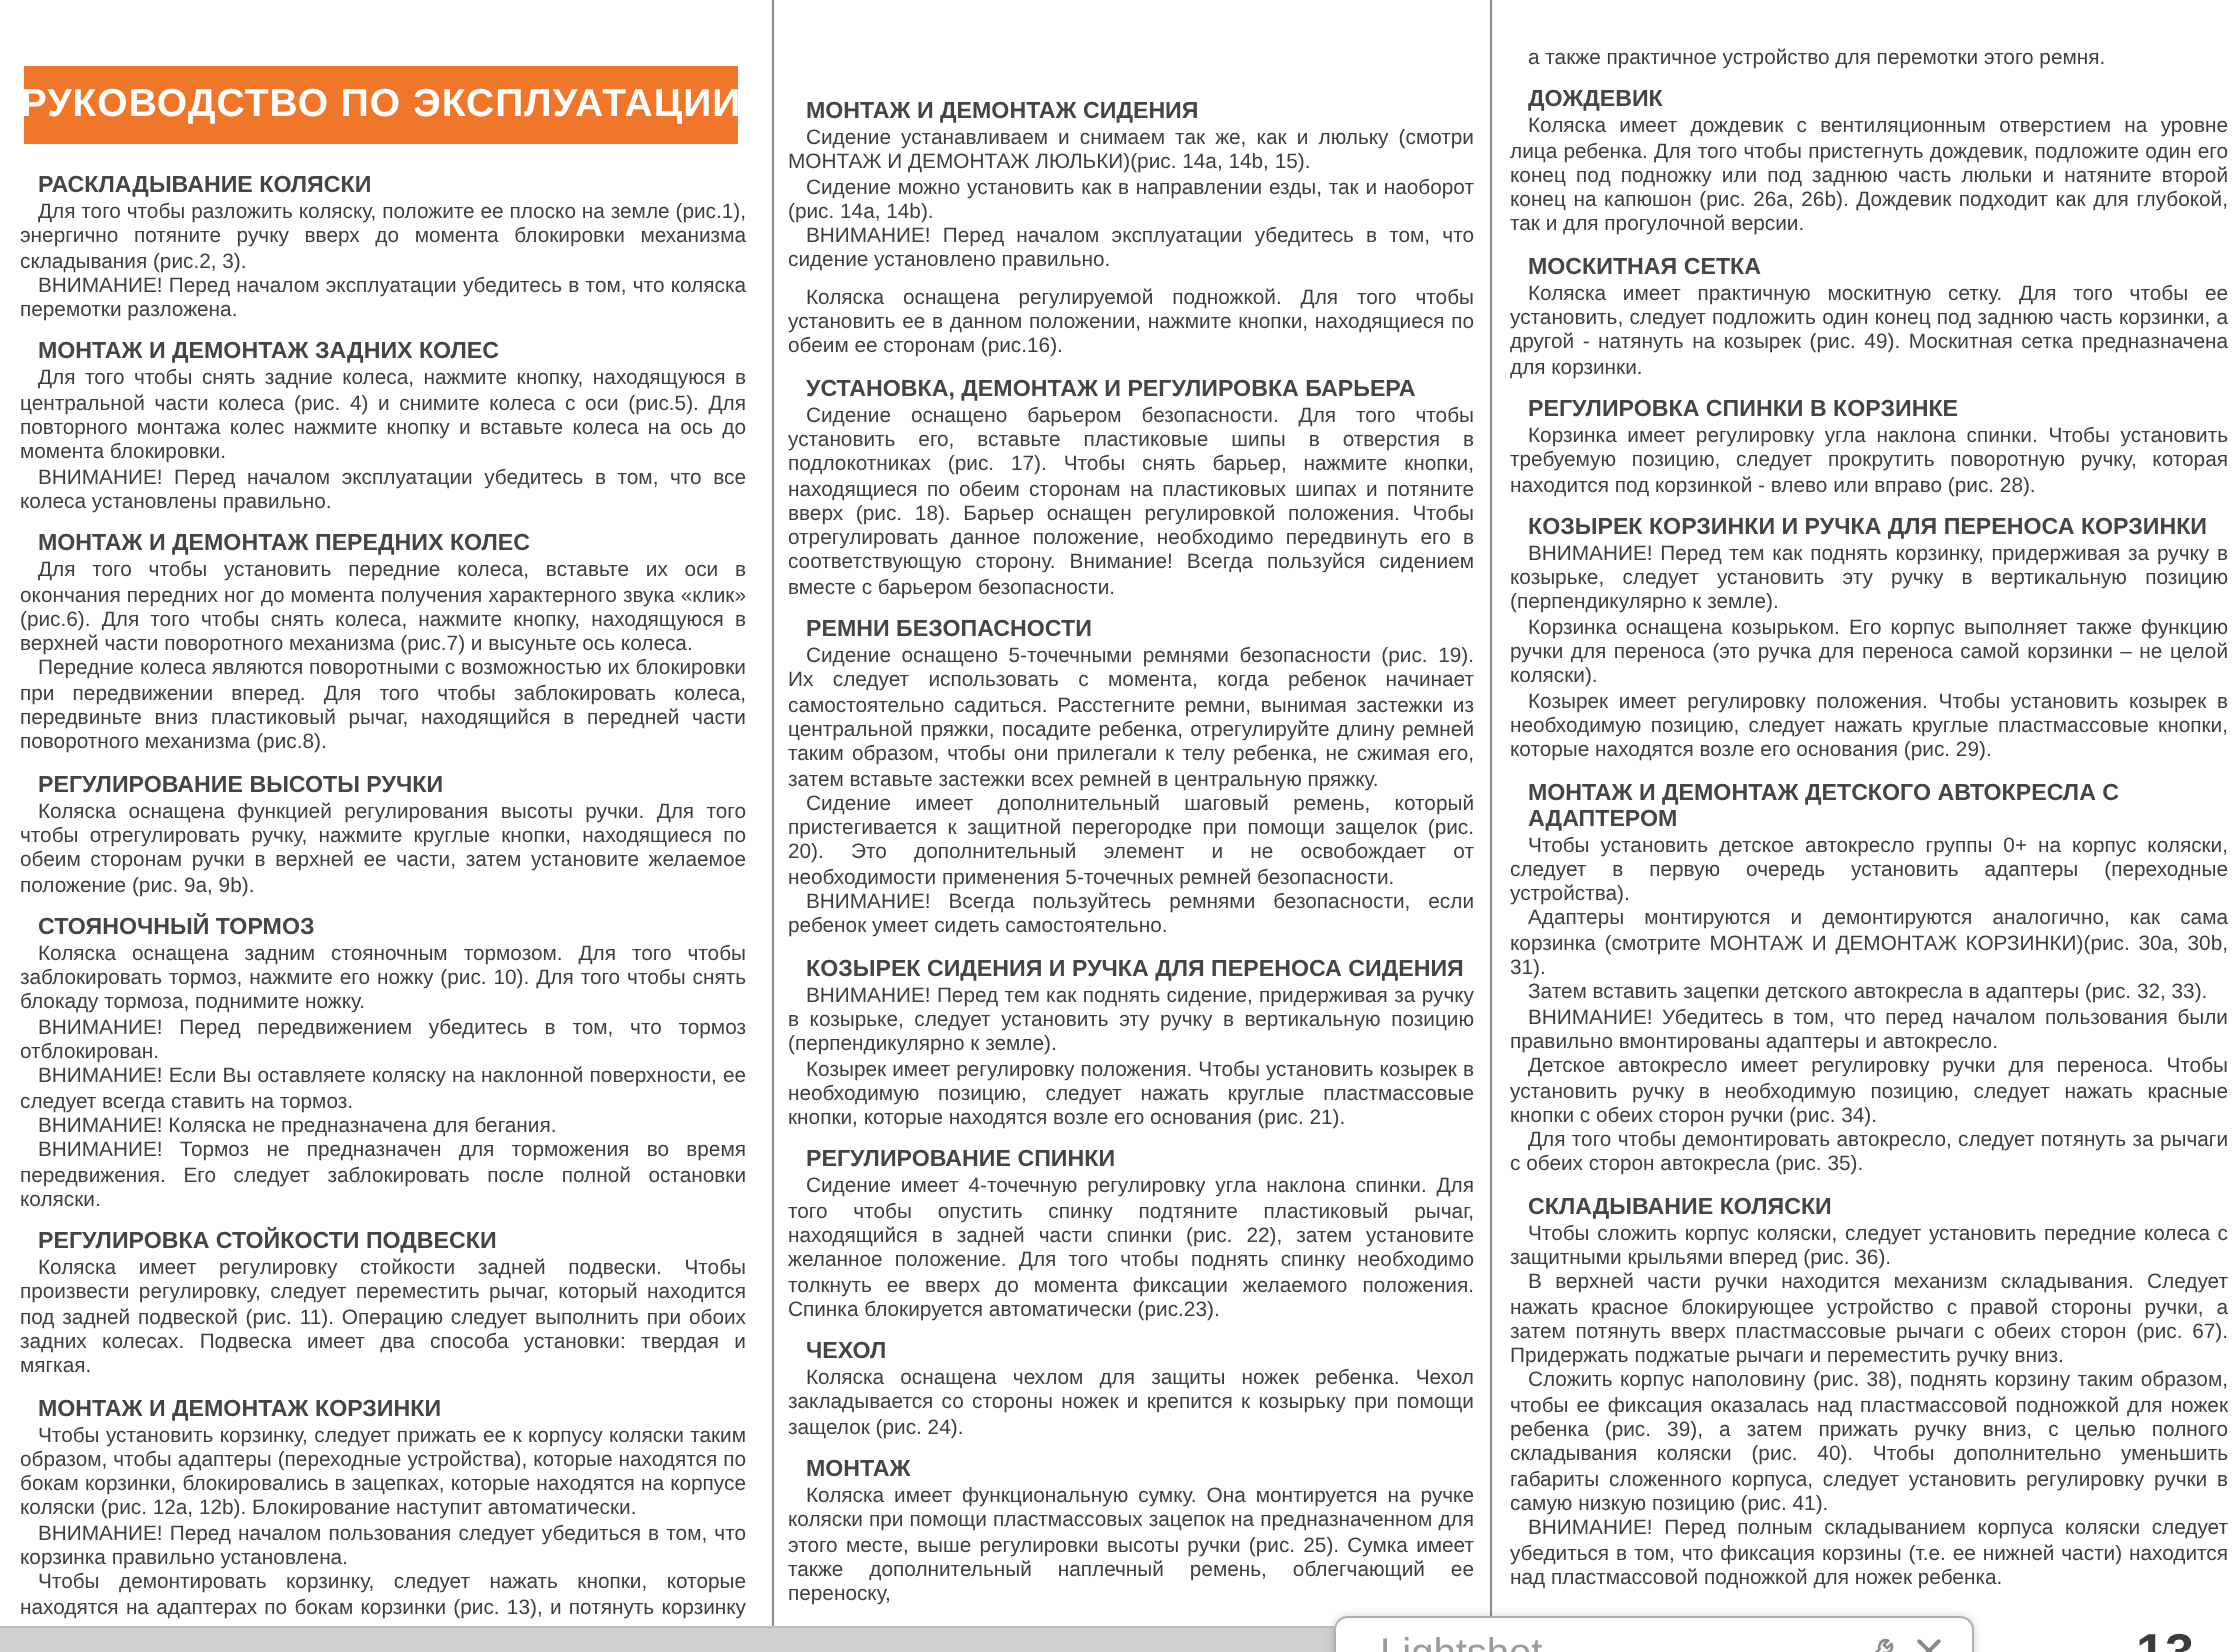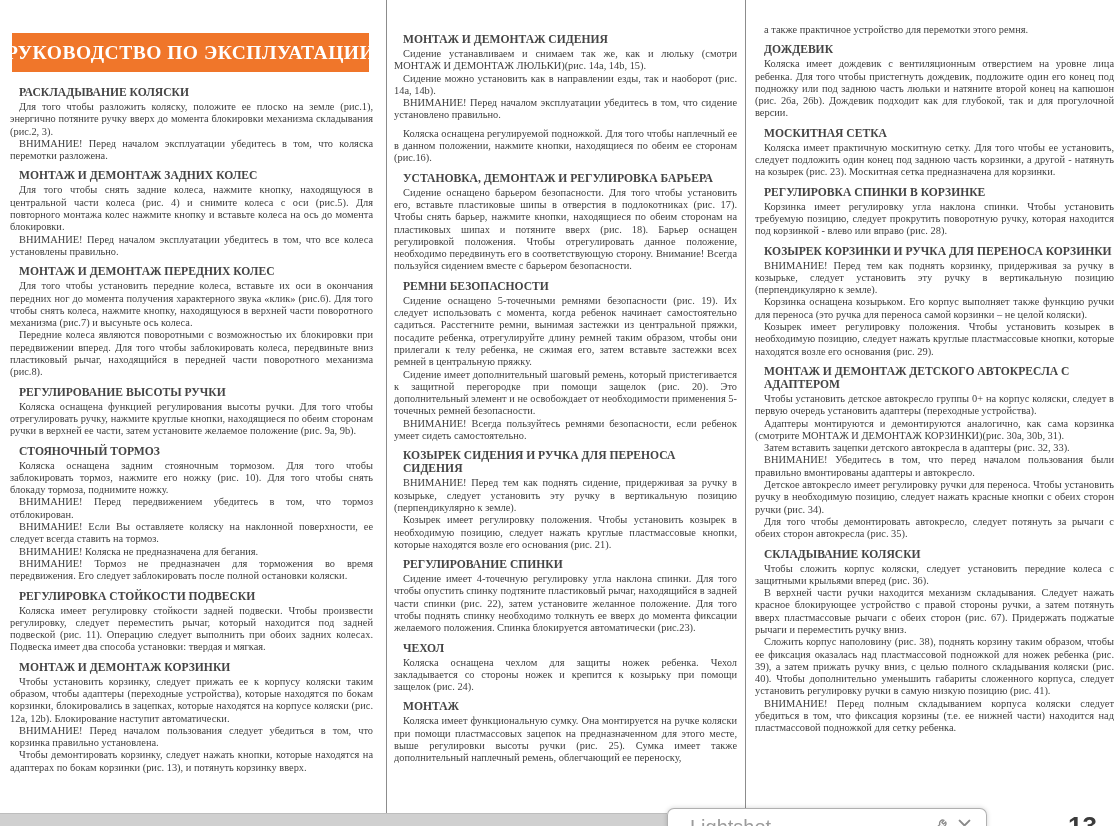--- a/index.html
+++ b/index.html
@@ -1,22 +1,22 @@
 <!DOCTYPE html>
 <html><head>
 <meta charset="utf-8">
 <style>
   html,body{margin:0;padding:0;}
   body{font-family:"Liberation Sans","DejaVu Sans",sans-serif;background:#ffffff;}
   #screen{position:relative;width:1120px;height:826px;overflow:hidden;background:#ffffff;}
 
   .columns{display:flex;width:1120px;height:826px;box-sizing:border-box;}
-  .column{box-sizing:border-box;overflow:hidden;font-family:Liberation Serif, serif;}
+  .column{box-sizing:border-box;overflow:hidden;}
   .col1{width:387px;padding:0 13px 0 10px;border-right:1px solid #8c8c8c;}
-  .col2{width:359px;padding:26px 8px 0 7px;border-right:1px solid #8c8c8c;}
+  .col2{width:359px;padding:42px 8px 0 7px;border-right:1px solid #8c8c8c;}
   .col3{flex:1;padding:24px 6px 0 9px;}
 
   .banner{height:39px;margin:33px 4px 14px 2px;display:flex;align-items:center;justify-content:center;
           background:#f0762a;}
   .banner span{color:#ffffff;font-weight:bold;font-size:19.5px;letter-spacing:.5px;white-space:nowrap;}
 
   .sec{margin:0 0 6px 0;}
   .hd{font-size:11.6px;font-weight:bold;color:#454545;margin:7px 0 2px 0;padding-left:9px;}
   .para{font-size:10.4px;line-height:12.3px;color:#3f3f3f;margin:0;text-align:justify;text-indent:9px;}
 
@@ -81,21 +81,21 @@
         </section>
       </div>
     <div class="column col2">
         <section class="sec">
           <h3 class="hd">МОНТАЖ И ДЕМОНТАЖ СИДЕНИЯ</h3>
           <p class="para">Сидение устанавливаем и снимаем так же, как и люльку (смотри МОНТАЖ И ДЕМОНТАЖ ЛЮЛЬКИ)(рис. 14a, 14b, 15).</p>
           <p class="para">Сидение можно установить как в направлении езды, так и наоборот (рис. 14a, 14b).</p>
           <p class="para">ВНИМАНИЕ! Перед началом эксплуатации убедитесь в том, что сидение установлено правильно.</p>
         </section>
         <section class="sec">
-          <p class="para">Коляска оснащена регулируемой подножкой. Для того чтобы наплечный ее в данном положении, нажмите кнопки, находящиеся по обеим ее сторонам (рис.16).</p>
+          <p class="para">Коляска оснащена регулируемой подножкой. Для того чтобы установить ее в данном положении, нажмите кнопки, находящиеся по обеим ее сторонам (рис.16).</p>
         </section>
         <section class="sec">
           <h3 class="hd">УСТАНОВКА, ДЕМОНТАЖ И РЕГУЛИРОВКА БАРЬЕРА</h3>
           <p class="para">Сидение оснащено барьером безопасности. Для того чтобы установить его, вставьте пластиковые шипы в отверстия в подлокотниках (рис. 17). Чтобы снять барьер, нажмите кнопки, находящиеся по обеим сторонам на пластиковых шипах и потяните вверх (рис. 18). Барьер оснащен регулировкой положения. Чтобы отрегулировать данное положение, необходимо передвинуть его в соответствующую сторону. Внимание! Всегда пользуйся сидением вместе с барьером безопасности.</p>
         </section>
         <section class="sec">
           <h3 class="hd">РЕМНИ БЕЗОПАСНОСТИ</h3>
           <p class="para">Сидение оснащено 5-точечными ремнями безопасности (рис. 19). Их следует использовать с момента, когда ребенок начинает самостоятельно садиться. Расстегните ремни, вынимая застежки из центральной пряжки, посадите ребенка, отрегулируйте длину ремней таким образом, чтобы они прилегали к телу ребенка, не сжимая его, затем вставьте застежки всех ремней в центральную пряжку.</p>
           <p class="para">Сидение имеет дополнительный шаговый ремень, который пристегивается к защитной перегородке при помощи защелок (рис. 20). Это дополнительный элемент и не освобождает от необходимости применения 5-точечных ремней безопасности.</p>
           <p class="para">ВНИМАНИЕ! Всегда пользуйтесь ремнями безопасности, если ребенок умеет сидеть самостоятельно.</p>
@@ -121,21 +121,21 @@
     <div class="column col3">
         <section class="sec">
           <p class="para">а также практичное устройство для перемотки этого ремня.</p>
         </section>
         <section class="sec">
           <h3 class="hd">ДОЖДЕВИК</h3>
           <p class="para">Коляска имеет дождевик с вентиляционным отверстием на уровне лица ребенка. Для того чтобы пристегнуть дождевик, подложите один его конец под подножку или под заднюю часть люльки и натяните второй конец на капюшон (рис. 26a, 26b). Дождевик подходит как для глубокой, так и для прогулочной версии.</p>
         </section>
         <section class="sec">
           <h3 class="hd">МОСКИТНАЯ СЕТКА</h3>
-          <p class="para">Коляска имеет практичную москитную сетку. Для того чтобы ее установить, следует подложить один конец под заднюю часть корзинки, а другой - натянуть на козырек (рис. 23). Москитная сетка предназначена для корзинки.</p>
+          <p class="para">Коляска имеет практичную москитную сетку. Для того чтобы ее установить, следует подложить один конец под заднюю часть корзинки, а другой - натянуть на козырек (рис. 49). Москитная сетка предназначена для корзинки.</p>
         </section>
         <section class="sec">
           <h3 class="hd">РЕГУЛИРОВКА СПИНКИ В КОРЗИНКЕ</h3>
           <p class="para">Корзинка имеет регулировку угла наклона спинки. Чтобы установить требуемую позицию, следует прокрутить поворотную ручку, которая находится под корзинкой - влево или вправо (рис. 28).</p>
         </section>
         <section class="sec">
           <h3 class="hd">КОЗЫРЕК КОРЗИНКИ И РУЧКА ДЛЯ ПЕРЕНОСА КОРЗИНКИ</h3>
           <p class="para">ВНИМАНИЕ! Перед тем как поднять корзинку, придерживая за ручку в козырьке, следует установить эту ручку в вертикальную позицию (перпендикулярно к земле).</p>
           <p class="para">Корзинка оснащена козырьком. Его корпус выполняет также функцию ручки для переноса (это ручка для переноса самой корзинки – не целой коляски).</p>
           <p class="para">Козырек имеет регулировку положения. Чтобы установить козырек в необходимую позицию, следует нажать круглые пластмассовые кнопки, которые находятся возле его основания (рис. 29).</p>
@@ -147,21 +147,21 @@
           <p class="para">Затем вставить зацепки детского автокресла в адаптеры (рис. 32, 33).</p>
           <p class="para">ВНИМАНИЕ! Убедитесь в том, что перед началом пользования были правильно вмонтированы адаптеры и автокресло.</p>
           <p class="para">Детское автокресло имеет регулировку ручки для переноса. Чтобы установить ручку в необходимую позицию, следует нажать красные кнопки с обеих сторон ручки (рис. 34).</p>
           <p class="para">Для того чтобы демонтировать автокресло, следует потянуть за рычаги с обеих сторон автокресла (рис. 35).</p>
         </section>
         <section class="sec">
           <h3 class="hd">СКЛАДЫВАНИЕ КОЛЯСКИ</h3>
           <p class="para">Чтобы сложить корпус коляски, следует установить передние колеса с защитными крыльями вперед (рис. 36).</p>
           <p class="para">В верхней части ручки находится механизм складывания. Следует нажать красное блокирующее устройство с правой стороны ручки, а затем потянуть вверх пластмассовые рычаги с обеих сторон (рис. 67). Придержать поджатые рычаги и переместить ручку вниз.</p>
           <p class="para">Сложить корпус наполовину (рис. 38), поднять корзину таким образом, чтобы ее фиксация оказалась над пластмассовой подножкой для ножек ребенка (рис. 39), а затем прижать ручку вниз, с целью полного складывания коляски (рис. 40). Чтобы дополнительно уменьшить габариты сложенного корпуса, следует установить регулировку ручки в самую низкую позицию (рис. 41).</p>
-          <p class="para">ВНИМАНИЕ! Перед полным складыванием корпуса коляски следует убедиться в том, что фиксация корзины (т.е. ее нижней части) находится над пластмассовой подножкой для сетку ребенка.</p>
+          <p class="para">ВНИМАНИЕ! Перед полным складыванием корпуса коляски следует убедиться в том, что фиксация корзины (т.е. ее нижней части) находится над пластмассовой подножкой для ножек ребенка.</p>
         </section>
       </div>
   </div>
 
   <div class="page-edge"></div>
 
   <div class="lightshot">
     <span class="ls-label">Lightshot</span>
     <span class="ls-icons">
       <span class="ls-btn">

